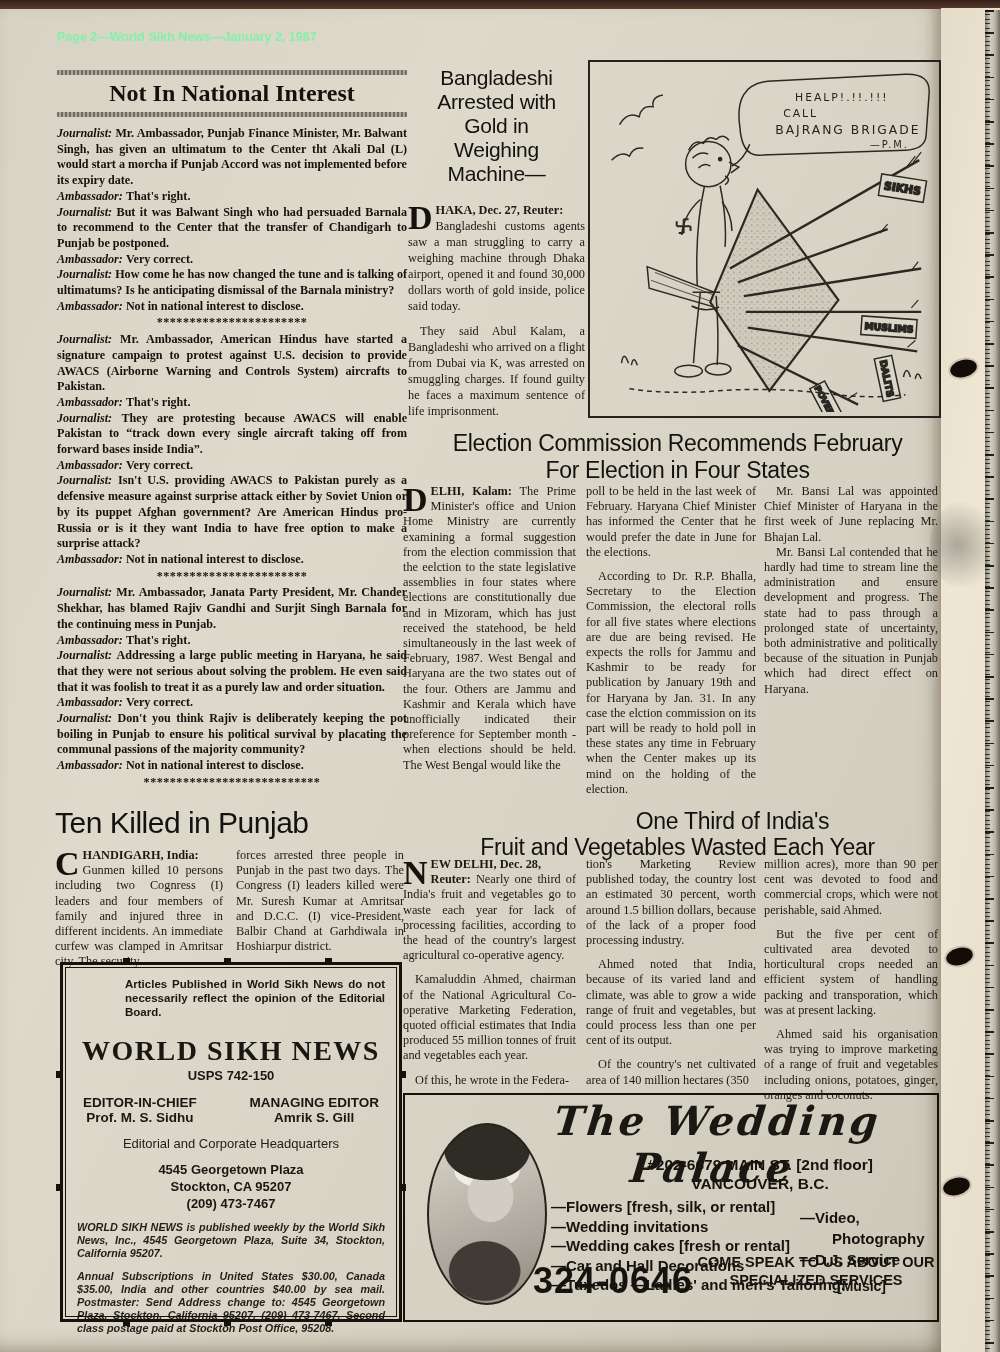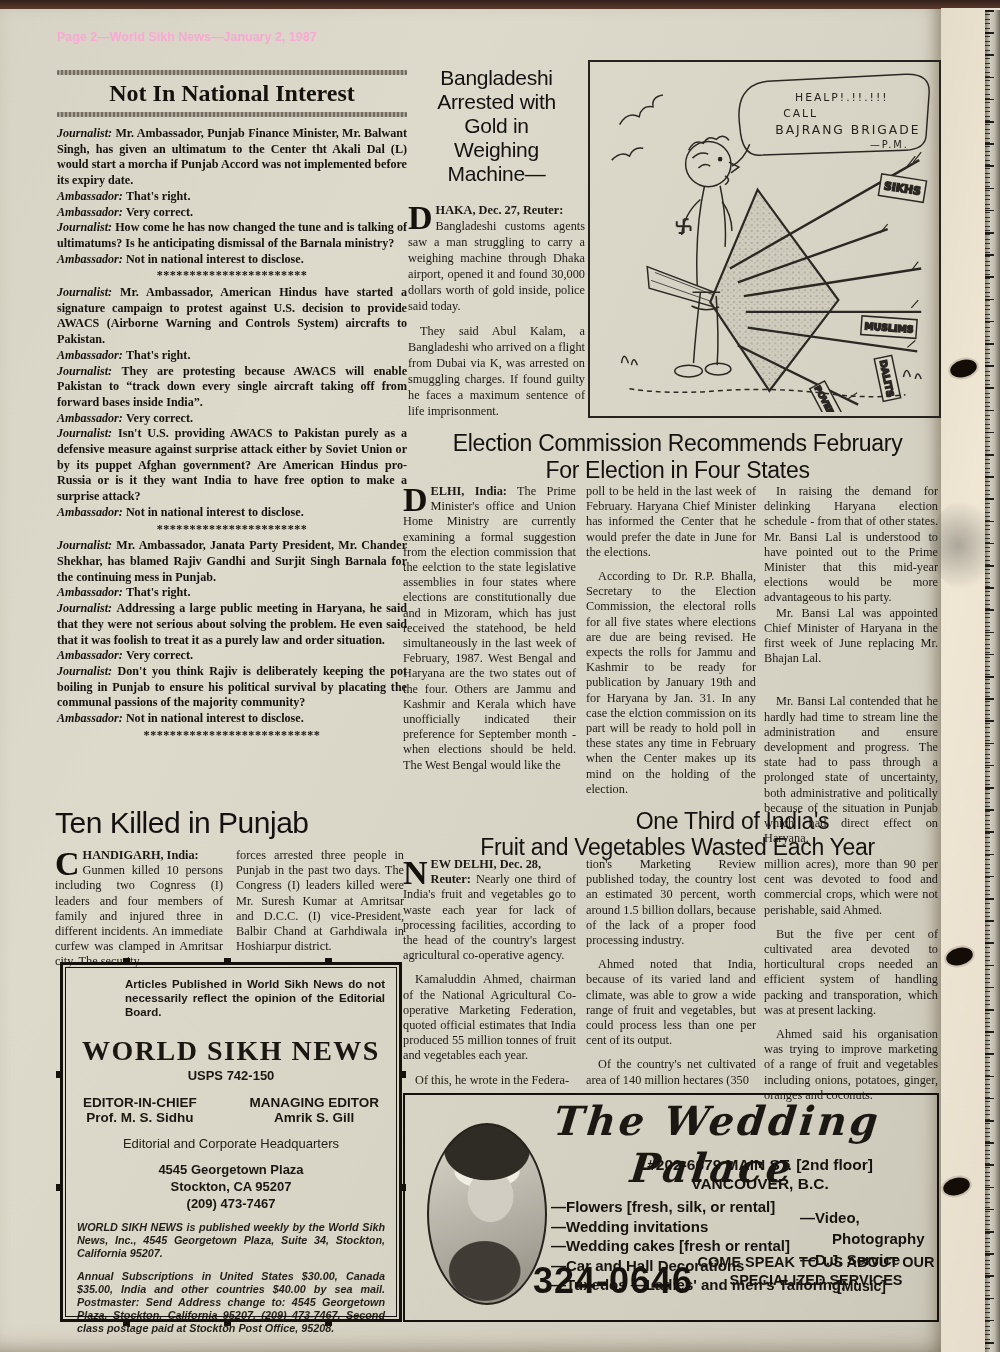--- a/index.html
+++ b/index.html
@@ -28,21 +28,21 @@
   .body-reg{font-size:12.3px;line-height:15.2px;text-align:justify;color:#1c1915;}
   .body-bold{font-weight:700;font-size:12.1px;line-height:15.7px;text-align:justify;color:#15120e;}
   p{margin:0;}
   .para{margin-bottom:9px;}
   .qa{margin:0;}
   .qa i{font-style:italic;}
   .sep{text-align:center;letter-spacing:.5px;margin:1px 0;}
   .dc{float:left;font-weight:700;font-size:34px;line-height:27px;padding:2px 3px 0 0;color:#15120e;}
   .mrule{height:5px;background:repeating-linear-gradient(90deg,#716d62 0 2px,#aba697 2px 4px);border-radius:1px;}
   
-  #page-header{position:absolute;left:57px;top:30px;font:700 12.5px "Liberation Sans",sans-serif;color:#f9a8d4;}
+  #page-header{position:absolute;left:57px;top:30px;font:700 12.5px "Liberation Sans",sans-serif;color:#86efac;}
   #interview{position:absolute;left:57px;top:70px;width:350px;}
   #interview h1{font-family:"Liberation Serif",serif;font-weight:700;font-size:24px;margin:5px 0;text-align:center;color:#15120e;}
   #interview-body{margin-top:9px;}
   #tenkilled{position:absolute;left:55px;top:806px;width:350px;}
   #tenkilled h2{font-size:30px;margin:0;letter-spacing:-.5px;}
   #tk-cols{display:flex;gap:13px;margin-top:8px;}
   #tk-cols .tkcol{width:168px;}
   #masthead{position:absolute;left:60px;top:962px;width:308px;height:330px;border:3px solid #15120e;padding:12px 14px;
             font-family:"Liberation Sans",sans-serif;color:#1a1712;}
   #masthead .inner{position:absolute;inset:2px;border:1px solid #15120e;pointer-events:none;}
@@ -106,20 +106,21 @@
 
   <div id="page-header">Page 2—World Sikh News—January 2, 1987</div>
 
   <div id="interview">
     <div class="mrule"></div>
     <h1>Not In National Interest</h1>
     <div class="mrule"></div>
     <div id="interview-body" class="body-bold">
         <p class="qa"><i>Journalist: </i><b>Mr. Ambassador, Punjab Finance Minister, Mr. Balwant Singh, has given an ultimatum to the Center tht Akali Dal (L) would start a morcha if Punjab Accord was not implemented before its expiry date.</b></p>
         <p class="qa"><i>Ambassador: </i><b>That's right.</b></p>
+        <p class="qa"><i>Journalist: </i><b>But it was Balwant Singh who had persuaded Barnala to recommend to the Center that the transfer of Chandigarh to Punjab be postponed.</b></p>
         <p class="qa"><i>Ambassador: </i><b>Very correct.</b></p>
         <p class="qa"><i>Journalist: </i><b>How come he has now changed the tune and is talking of ultimatums? Is he anticipating dismissal of the Barnala ministry?</b></p>
         <p class="qa"><i>Ambassador: </i><b>Not in national interest to disclose.</b></p>
         <p class="sep">***********************</p>
         <p class="qa"><i>Journalist: </i><b>Mr. Ambassador, American Hindus have started a signature campaign to protest against U.S. decision to provide AWACS (Airborne Warning and Controls System) aircrafts to Pakistan.</b></p>
         <p class="qa"><i>Ambassador: </i><b>That's right.</b></p>
         <p class="qa"><i>Journalist: </i><b>They are protesting because AWACS will enable Pakistan to “track down every single aircraft taking off from forward bases inside India”.</b></p>
         <p class="qa"><i>Ambassador: </i><b>Very correct.</b></p>
         <p class="qa"><i>Journalist: </i><b>Isn't U.S. providing AWACS to Pakistan purely as a defensive measure against surprise attack either by Soviet Union or by its puppet Afghan government? Are American Hindus pro-Russia or is it they want India to have free option to make a surprise attack?</b></p>
         <p class="qa"><i>Ambassador: </i><b>Not in national interest to disclose.</b></p>
@@ -274,31 +275,30 @@
       <text x="188" y="72" font-size="12.5" class="hand">BAJRANG BRIGADE</text>
       <text x="284" y="86" font-size="10" class="hand">—P.M.</text>
     </svg>
   </div>
 
   <div id="electionhead" class="headline">
     <div>Election Commission Recommends February</div>
     <div>For Election in Four States</div>
   </div>
   <div id="ecol1" class="ecol body-reg">
-    <p><span class="dc">D</span><b>ELHI, India:</b>
+    <p><span class="dc">D</span><b>ELHI, Kalam:</b>
     <span>The Prime Minister's office and Union Home Ministry are currently examining a formal suggestion from the election commission that the eelction to the state legislative assemblies in four states where elections are constitutionally due and in Mizoram, which has just received the statehood, be held simultaneously in the last week of February, 1987. West Bengal and Haryana are the two states out of the four. Others are Jammu and Kashmir and Kerala which have unofficially indicated their preference for September month - when elections should be held. The West Bengal would like the</span></p>
   </div>
   <div id="ecol2" class="ecol body-reg">
     <p class="para">poll to be held in the last week of February. Haryana Chief Minister has informed the Center that he would prefer the date in June for the elections.</p>
     <p class="para" style="text-indent:12px;">According to Dr. R.P. Bhalla, Secretary to the Election Commission, the electoral rolls for all five states where elections are due are being revised. He expects the rolls for Jammu and Kashmir to be ready for publication by January 19th and for Haryana by Jan. 31. In any case the elction commission on its part will be ready to hold poll in these states any time in February when the Center makes up its mind on the holding of the election.</p>
   </div>
   <div id="ecol3" class="ecol body-reg">
-    <p style="text-indent:12px;">In raising the demand for delinking Haryana election schedule - from that of other states. Mr. Bansi Lal is understood to have pointed out to the Prime Minister that this mid-year elections would be more advantageous to his party.</p>
     <p style="text-indent:12px;">Mr. Bansi Lal was appointed Chief Minister of Haryana in the first week of June replacing Mr. Bhajan Lal.</p>
-    <p style="text-indent:12px;margin-top:28px;">Mr. Bansi Lal contended that he hardly had time to stream line the administration and ensure development and progress. The state had to pass through a prolonged state of uncertainty, both administrative and politically because of the situation in Punjab which had direct effect on Haryana.</p>
+    <p style="text-indent:12px;">Mr. Bansi Lal contended that he hardly had time to stream line the administration and ensure development and progress. The state had to pass through a prolonged state of uncertainty, both administrative and politically because of the situation in Punjab which had direct effect on Haryana.</p>
   </div>
 
   <div id="fruithead" class="headline">
     <div class="l1">One Third of India's</div>
     <div>Fruit and Vegetables Wasted Each Year</div>
   </div>
   <div id="fcol1" class="fcol body-reg">
     <p class="para"><span class="dc">N</span><b>EW DELHI, Dec. 28,</b><br>
     <b>Reuter:</b> <span>Nearly one third of India's fruit and vegetables go to waste each year for lack of processing facilities, according to the head of the country's largest agricultural co-operative agency.</span></p>
     <p class="para" style="text-indent:12px;">Kamaluddin Ahmed, chairman of the National Agricultural Co-operative Marketing Federation, quoted official estimates that India produced 55 million tonnes of fruit and vegetables each year.</p>

